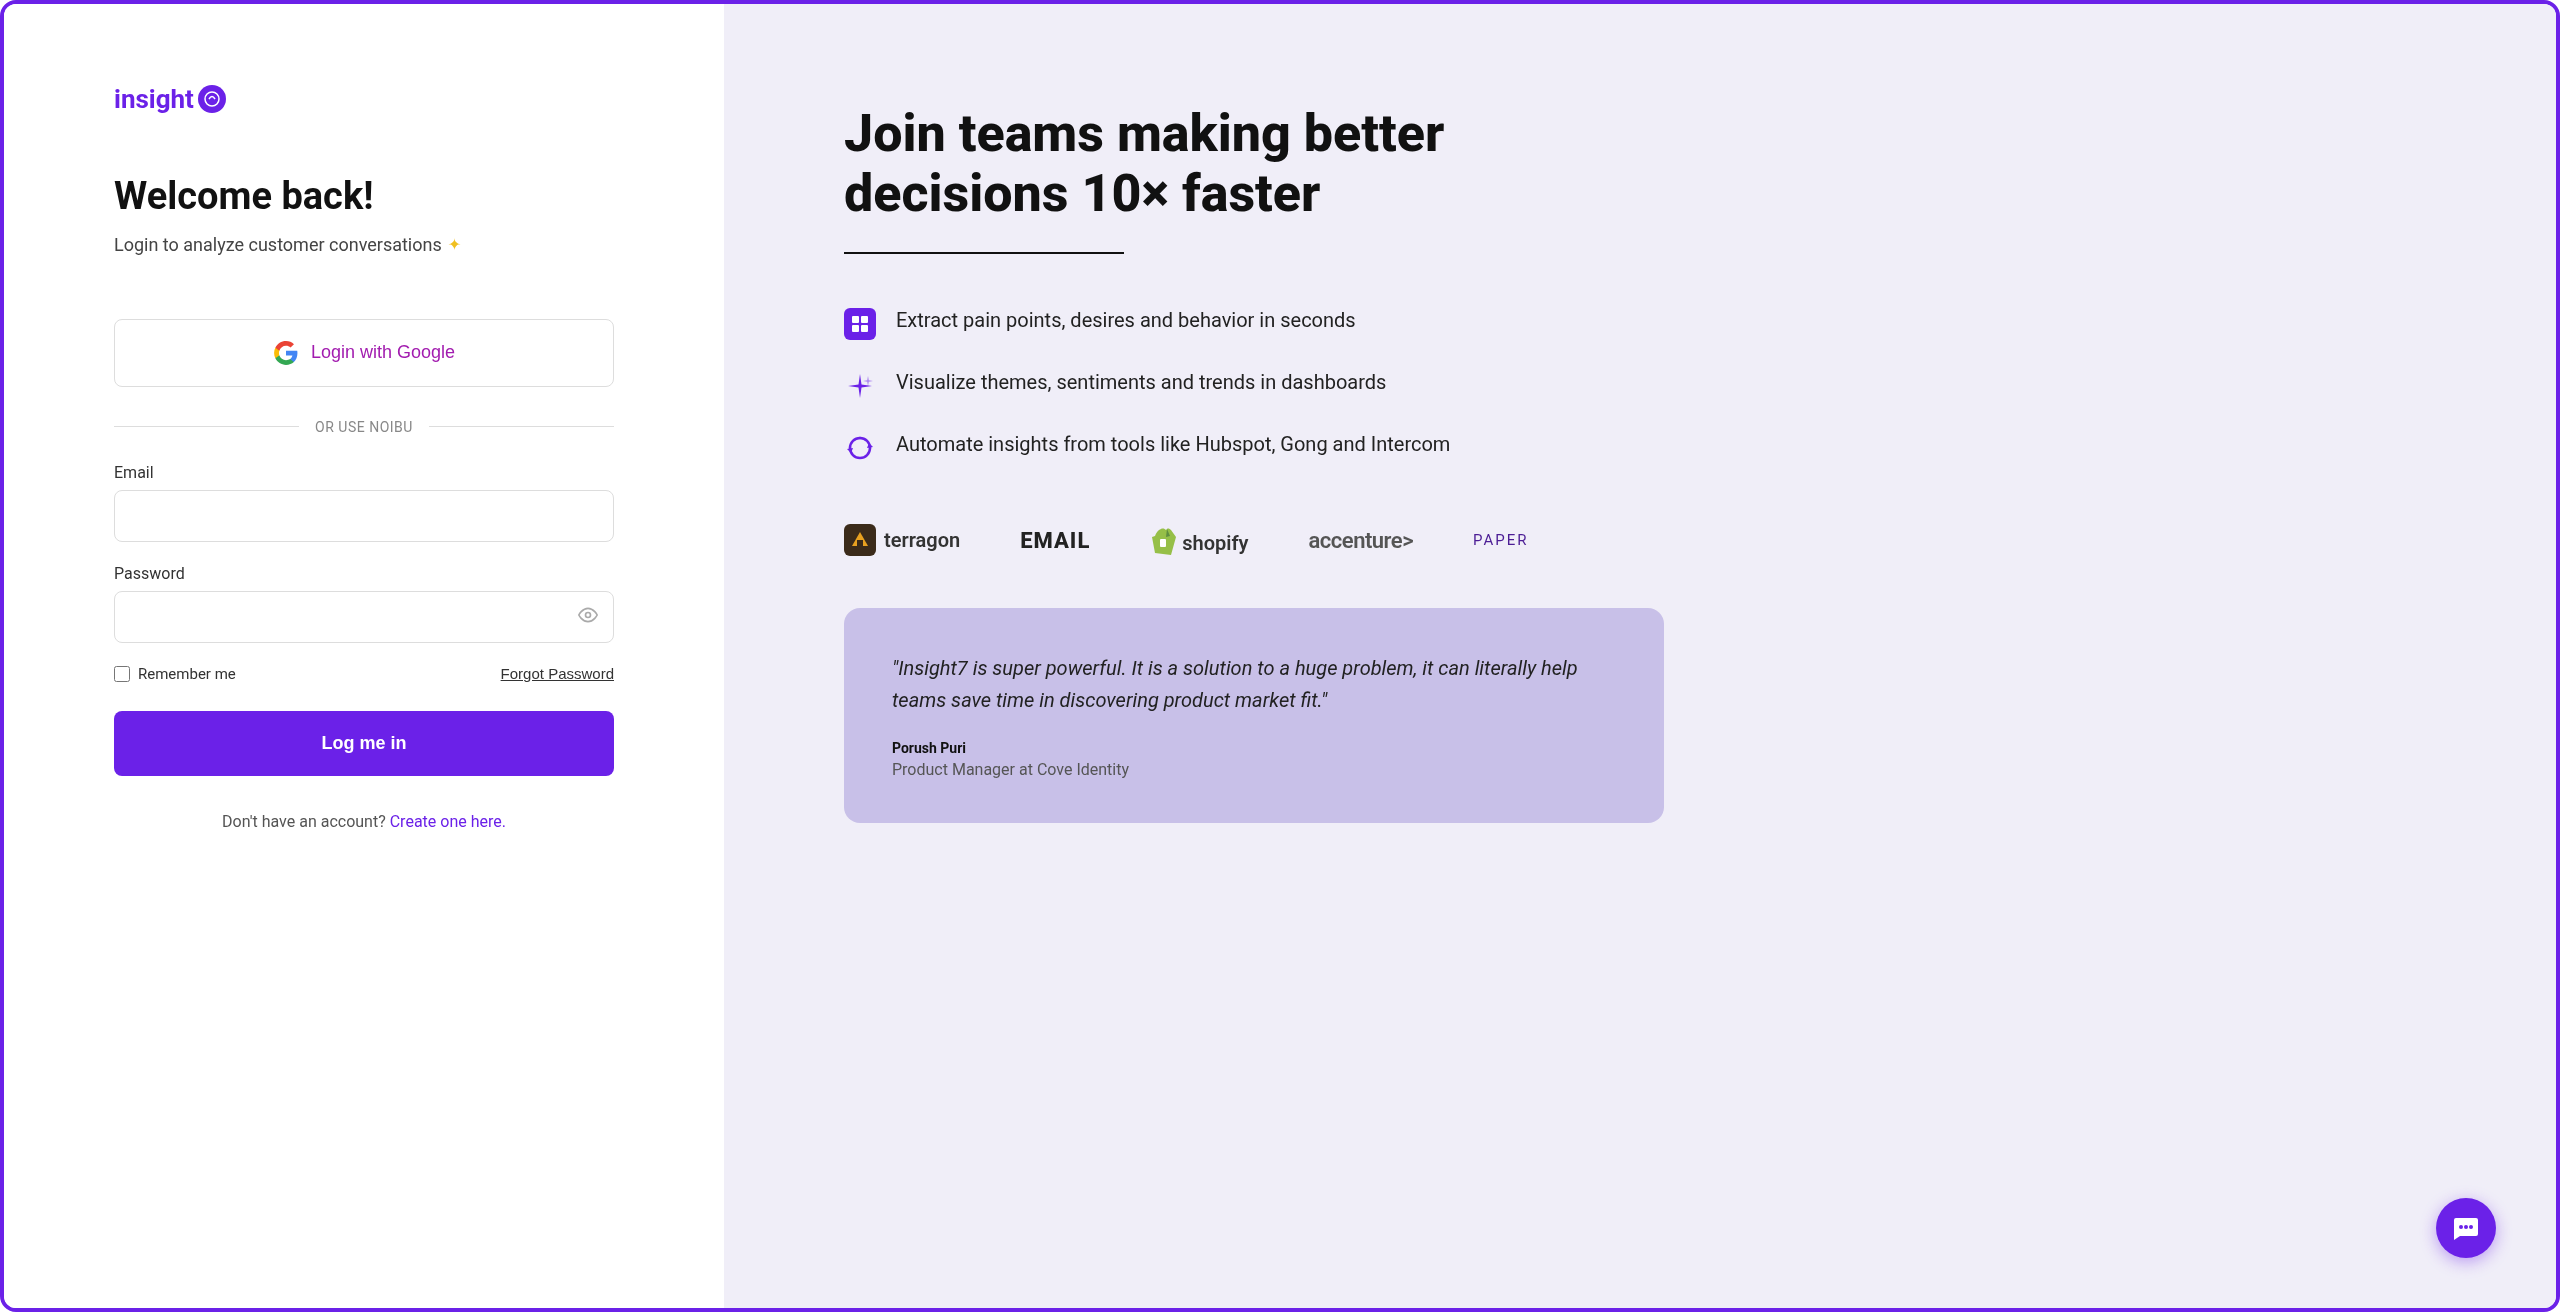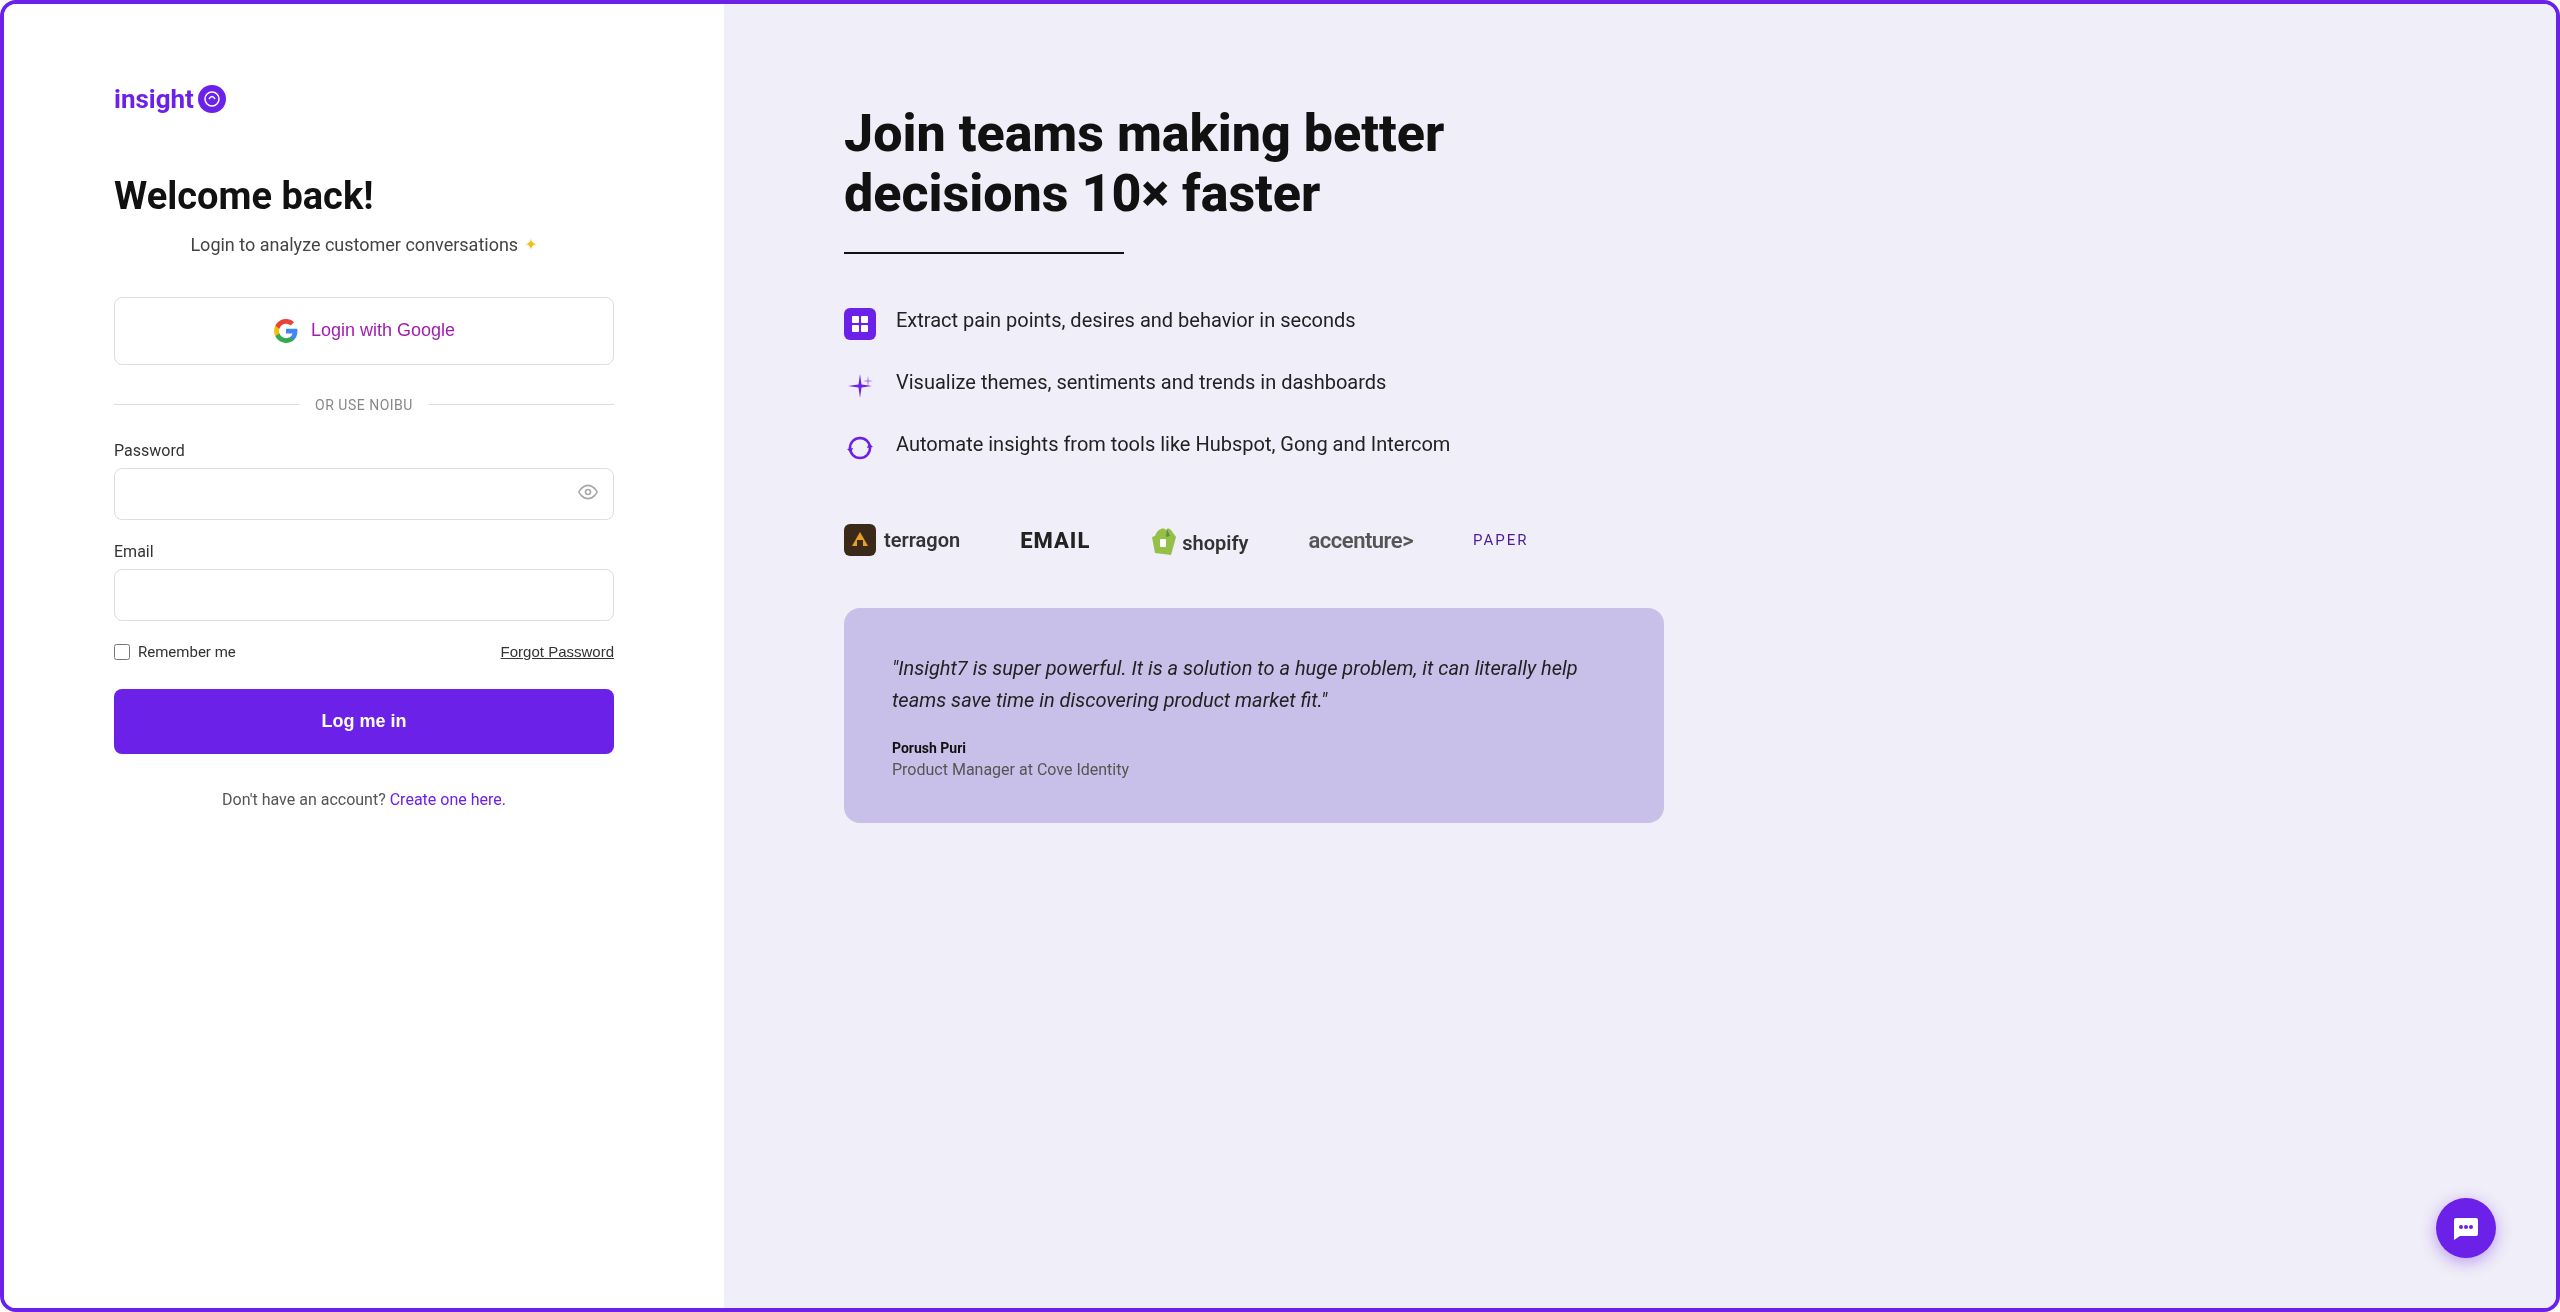--- a/index.html
+++ b/index.html
@@ -52,25 +52,24 @@
     .welcome-title {
       font-size: 38px;
       font-weight: 700;
       color: #111;
       margin-bottom: 14px;
       line-height: 1.2;
     }
     .welcome-subtitle {
       font-size: 18px;
       color: #444;
-      margin-bottom: 42px;
+      margin-bottom: 64px;
       display: flex;
       align-items: center;
       gap: 6px;
-      justify-content: center;
     }
     .welcome-subtitle .star {
       color: #F0C020;
       font-size: 16px;
     }
 
     .google-btn {
       width: 100%;
       padding: 20px;
       border: 1.5px solid #ddd;
@@ -376,38 +375,38 @@
       <path fill="#FBBC05" d="M5.84 14.09c-.22-.66-.35-1.36-.35-2.09s.13-1.43.35-2.09V7.07H2.18C1.43 8.55 1 10.22 1 12s.43 3.45 1.18 4.93l2.85-2.22.81-.62z"></path>
       <path fill="#EA4335" d="M12 5.38c1.62 0 3.06.56 4.21 1.64l3.15-3.15C17.45 2.09 14.97 1 12 1 7.7 1 3.99 3.47 2.18 7.07l3.66 2.84c.87-2.6 3.3-4.53 6.16-4.53z"></path>
     </svg>
     <span>Login with Google</span>
   </button>
 
   <div class="divider">
     <div class="divider-line"></div>
     <span class="divider-text">OR USE NOIBU</span>
     <div class="divider-line"></div>
+  </div>
+
+  <div class="form-group">
+    <label class="form-label">Email</label>
+    <input class="form-input" type="email" style="">
   </div>
 
   <div class="form-group">
     <label class="form-label">Password</label>
     <div class="password-wrapper">
       <input class="form-input" type="password" style="">
       <span class="eye-icon">
         <svg width="20" height="20" viewBox="0 0 24 24" fill="none" stroke="#aaa" stroke-width="2">
           <path d="M1 12s4-8 11-8 11 8 11 8-4 8-11 8-11-8-11-8z"></path>
           <circle cx="12" cy="12" r="3"></circle>
         </svg>
       </span>
     </div>
-  </div>
-
-  <div class="form-group">
-    <label class="form-label">Email</label>
-    <input class="form-input" type="email" style="">
   </div>
 
   <div class="form-footer">
     <label class="remember-me">
       <input type="checkbox" style="">
       <span>Remember me</span>
     </label>
     <button class="forgot-password">Forgot Password</button>
   </div>
 

